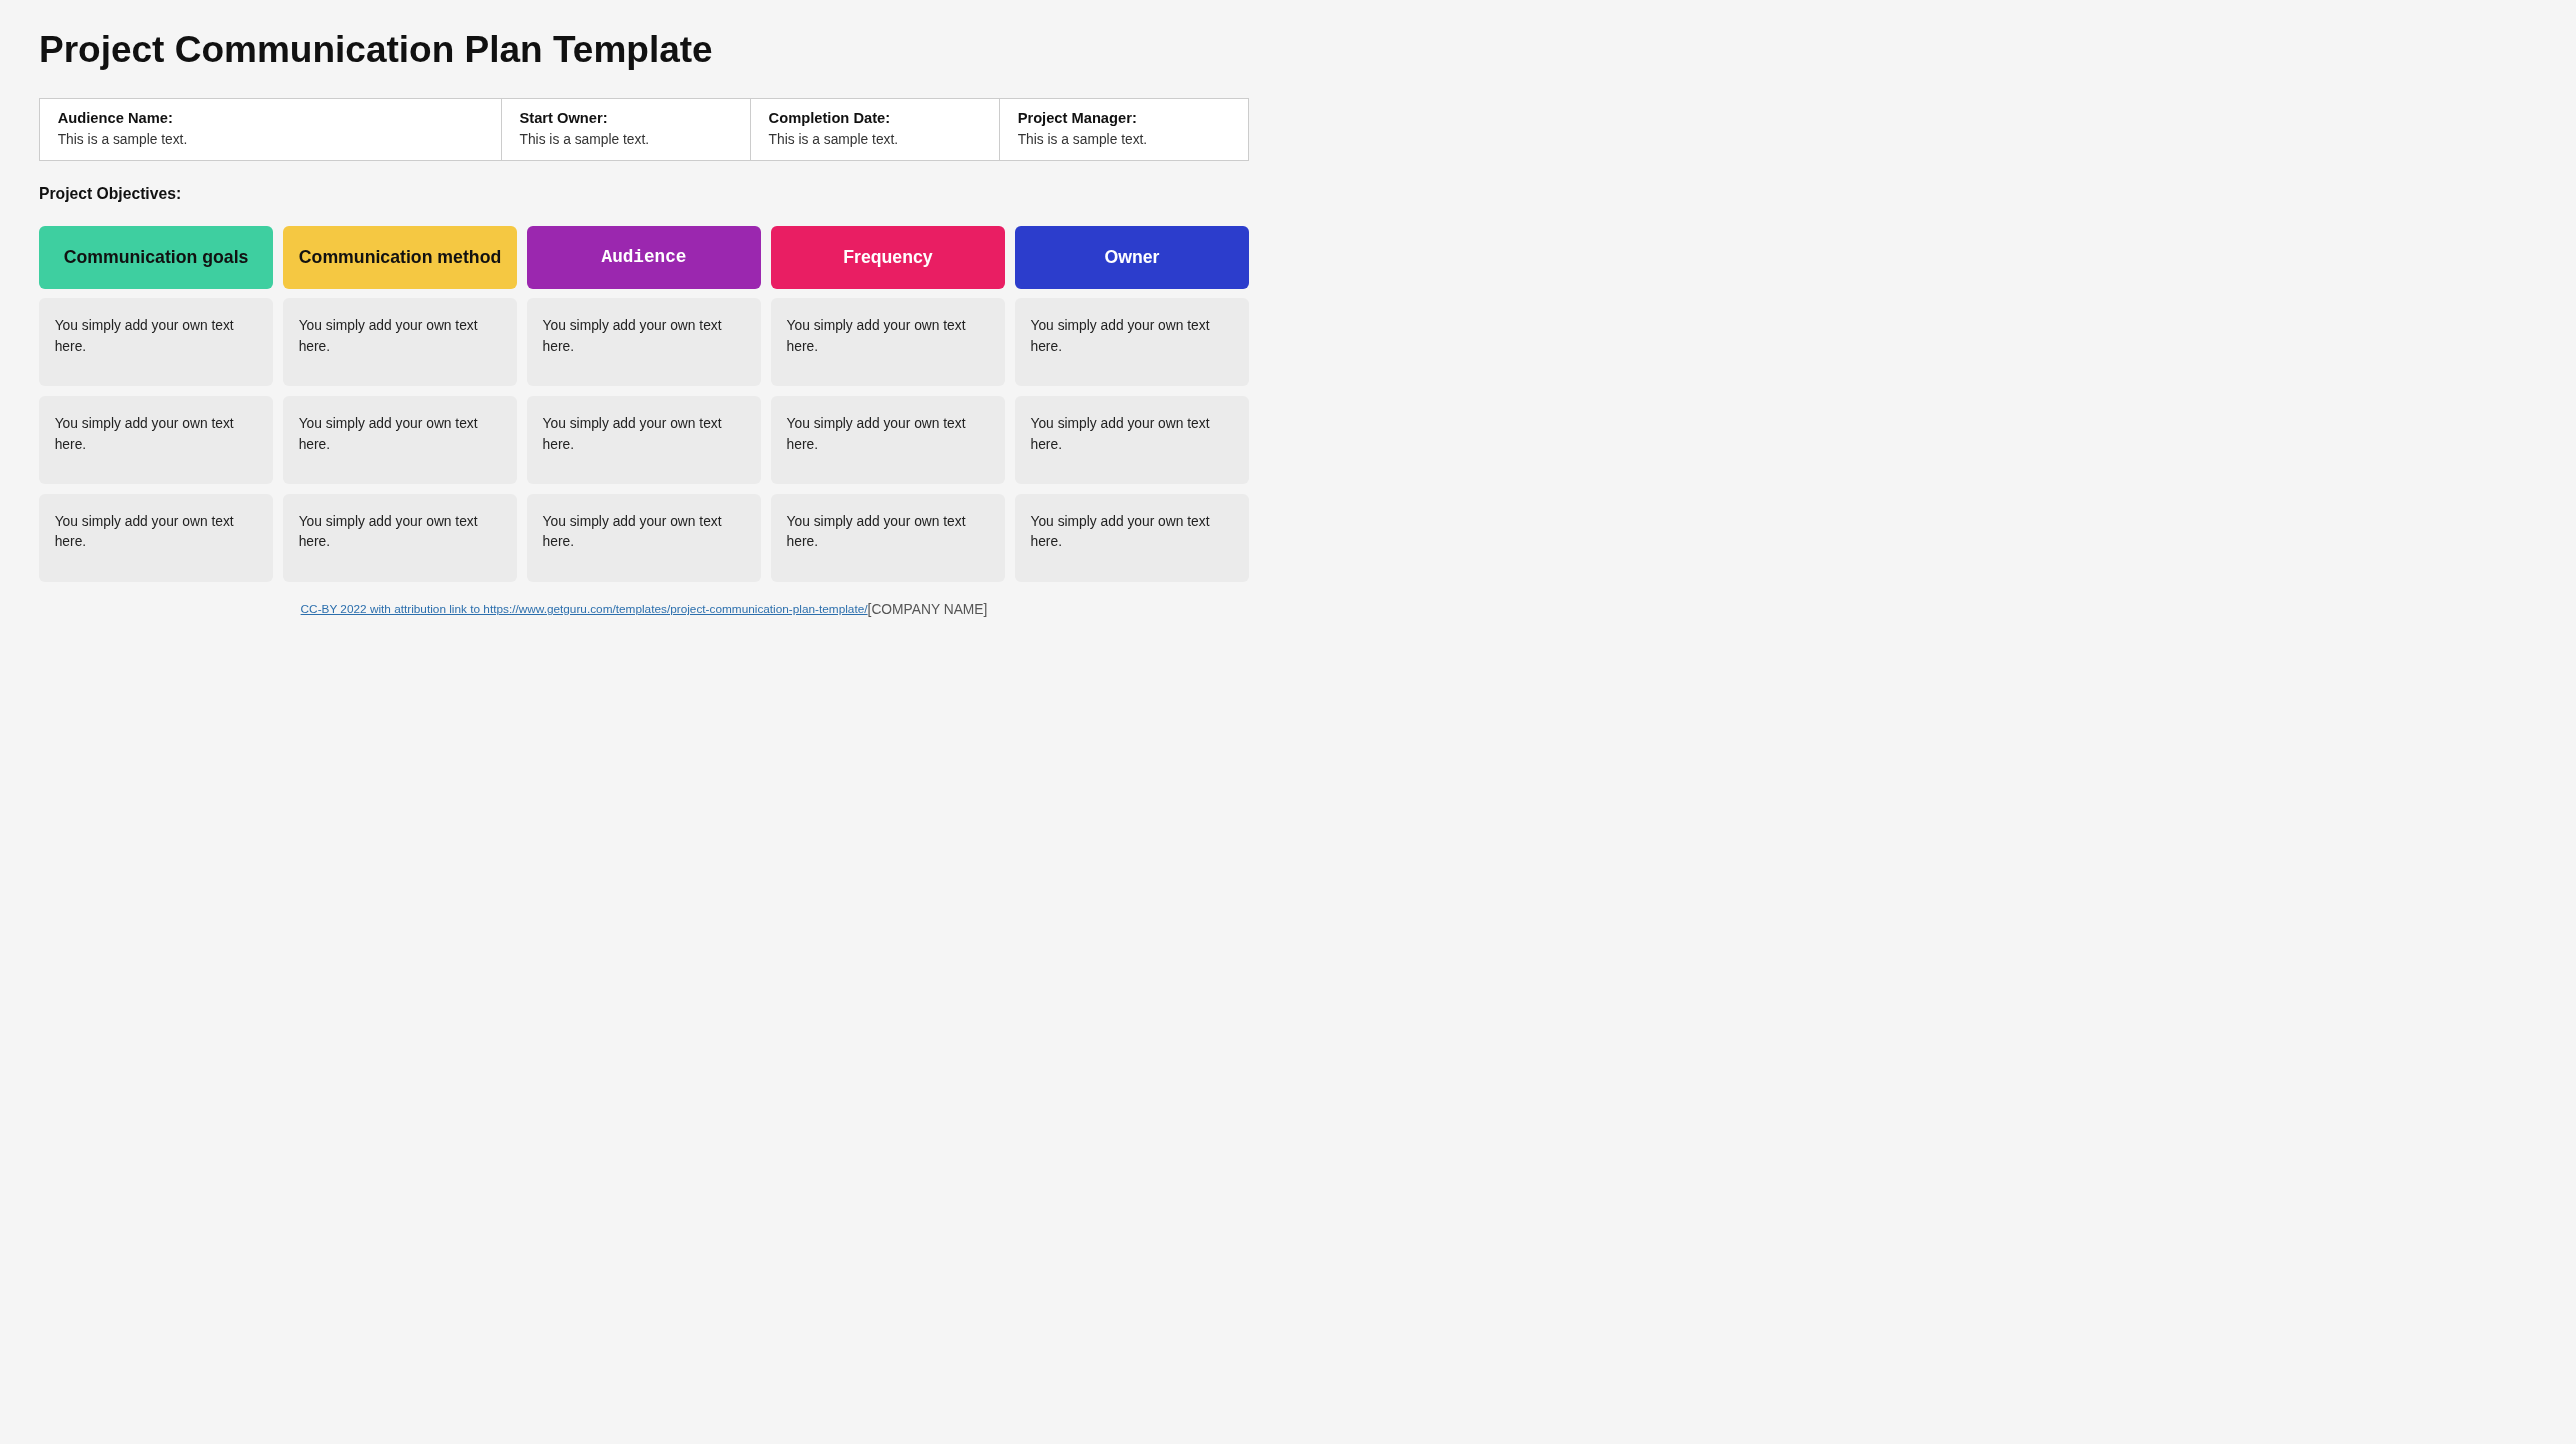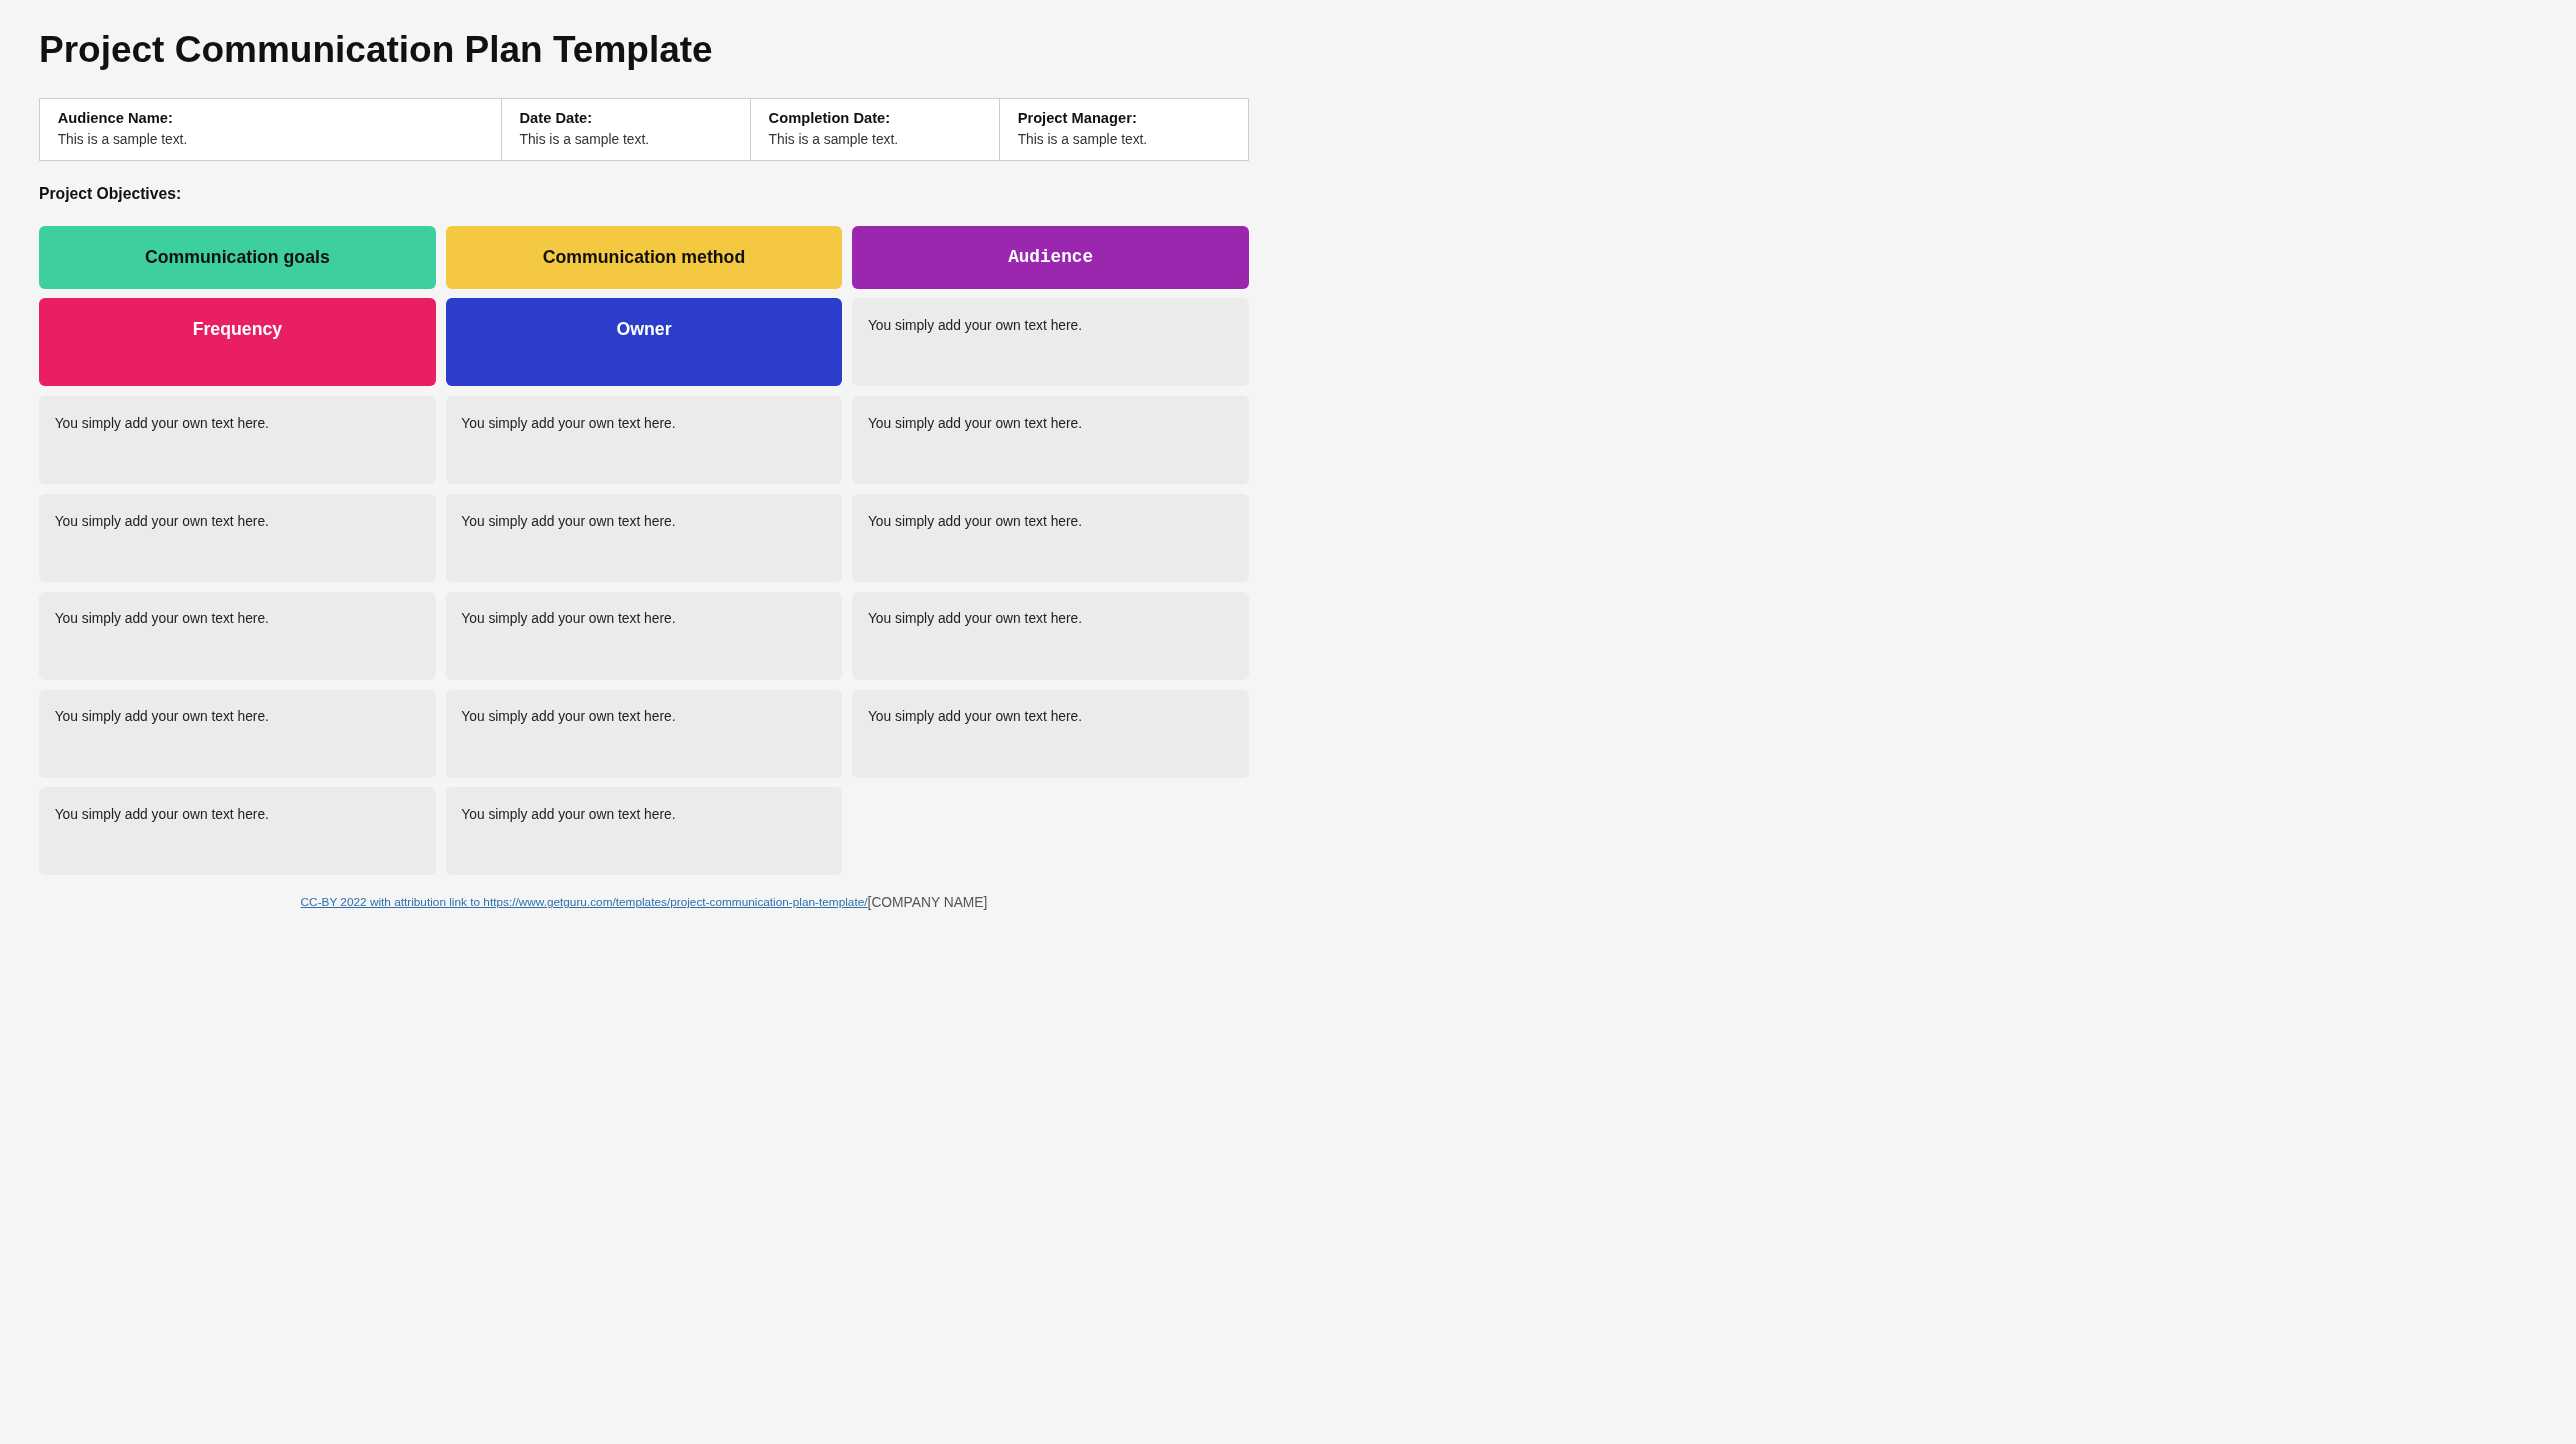--- a/index.html
+++ b/index.html
@@ -70,21 +70,21 @@
       margin-bottom: 5.9px;
     }
 
     .objectives-text {
       font-size: 14.7px;
       color: #222;
     }
 
     .table-container {
       display: grid;
-      grid-template-columns: repeat(3, 1fr);
+      grid-template-columns: repeat(5, 1fr);
       gap: 9.8px;
       margin-bottom: 19.6px;
     }
 
     .col-header {
       padding: 19.6px 13.8px;
       text-align: center;
       font-weight: 700;
       font-size: 17.7px;
       border-radius: 5.9px;
@@ -150,21 +150,21 @@
 <body>
 
 <h1 class="page-title">Project Communication Plan Template</h1>
 
 <div class="meta-section">
   <div class="meta-item">
     <span class="meta-label">Audience Name:</span>
     <span class="meta-value">This is a sample text.</span>
   </div>
   <div class="meta-item">
-    <span class="meta-label">Date Date:</span>
+    <span class="meta-label">Start Owner:</span>
     <span class="meta-value">This is a sample text.</span>
   </div>
   <div class="meta-item">
     <span class="meta-label">Completion Date:</span>
     <span class="meta-value">This is a sample text.</span>
   </div>
   <div class="meta-item">
     <span class="meta-label">Project Manager:</span>
     <span class="meta-value">This is a sample text.</span>
   </div>

